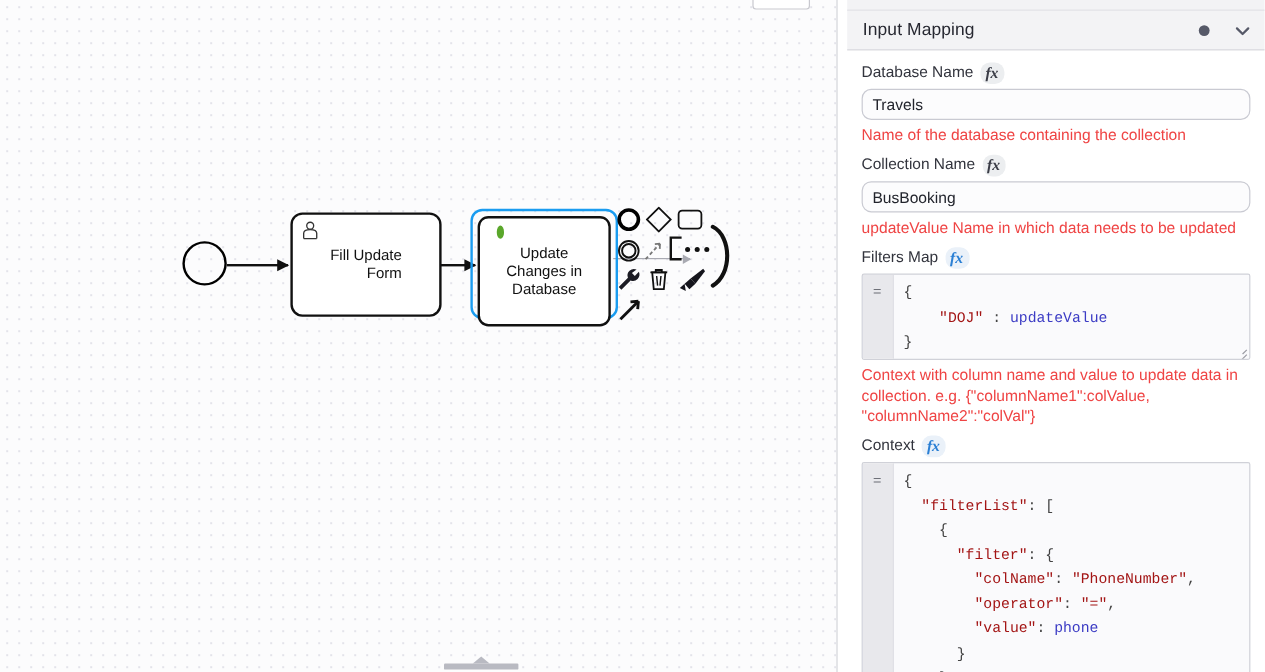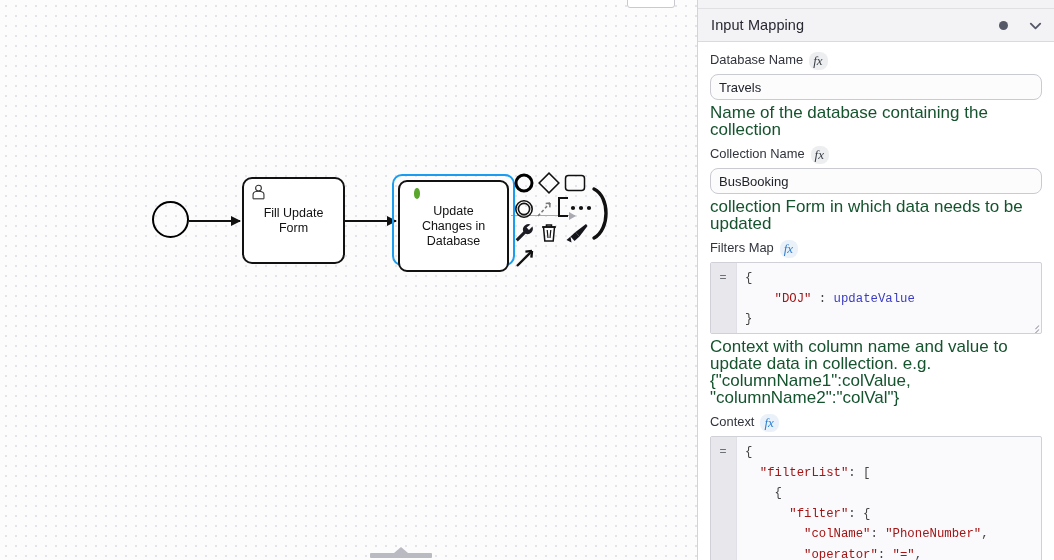--- a/index.html
+++ b/index.html
@@ -75,21 +75,21 @@
     display: flex;
     align-items: center;
     justify-content: center;
     text-align: center;
     font-size: 12.5px;
     line-height: 15px;
     color: #111;
   }
   #task-fill-update-form {
     left: 242px; top: 177px;
-    width: 103px; height: 87px;
+    width: 126px; height: 87px; text-align: right;
   }
   #task-update-db {
     left: 398px; top: 180px;
     width: 111px; height: 92px;
     border-radius: 9px;
   }
   .task-label { pointer-events: none; padding: 0 6px; }
 
   
   .selection-ring {
@@ -156,20 +156,21 @@
 
   
   #panel {
     position: relative;
     width: 357px; height: 560px;
     background: #ffffff;
     border-left: 1px solid #d3d4da;
     display: flex;
     flex-direction: column;
     overflow: hidden;
+    padding-left: 8px;
   }
   .panel-topstrip {
     height: 9px;
     background: #f3f3f5;
     border-bottom: 1px solid #dfdfe4;
     flex: 0 0 auto;
   }
   .panel-header {
     height: 33px;
     flex: 0 0 auto;
@@ -204,21 +205,21 @@
     align-items: flex-start;
     font-size: 12.9px;
     color: #32343d;
     margin: 2px 0 4px 0;
     height: 18px;
   }
   .field-label .lbl-text { margin-right: 6px; }
   .fx {
     font-family: "Liberation Serif", serif;
     font-style: italic;
-    font-weight: normal;
+    font-weight: bold;
     font-size: 13px;
     line-height: 16px;
     padding: 1px 5px 1px 4px;
     border-radius: 8px;
     background: #eceef0;
     color: #3a3c46;
     display: inline-block;
   }
   .fx.active { color: #2a7fd4; background: #eaf1f9; }
 
@@ -228,23 +229,23 @@
     border: 1px solid #c9cad2;
     border-radius: 8px;
     background: #fcfcfd;
     font-family: "Liberation Sans", sans-serif;
     font-size: 13px;
     color: #22242c;
     padding: 0 8px;
     outline: none;
   }
   .help-text {
-    font-size: 17px;
+    font-size: 13px;
     line-height: 17px;
-    color: #14532d;
+    color: #ef4444;
     margin: 4px 0 8px 0;
   }
 
   .code-wrap {
     position: relative;
     display: flex;
     width: 100%;
     border: 1px solid #d0d1d8;
     border-radius: 2px;
     background: #fafafc;
@@ -408,21 +409,21 @@
       </div>
       <input class="text-input" type="text" value="Travels" style="">
       <div class="help-text">Name of the database containing the collection</div>
 
       
       <div class="field-label">
         <span class="lbl-text">Collection Name</span>
         <span class="fx">fx</span>
       </div>
       <input class="text-input" type="text" value="BusBooking" style="">
-      <div class="help-text">collection Form in which data needs to be updated</div>
+      <div class="help-text">updateValue Name in which data needs to be updated</div>
 
       
       <div class="field-label">
         <span class="lbl-text">Filters Map</span>
         <span class="fx active">fx</span>
       </div>
       <div class="code-wrap code-block-mm">
         <div class="code-gutter">=</div>
         <div class="code-area"><span class="p">{</span>
     <span class="k">"DOJ"</span> <span class="p">:</span> <span class="v">updateValue</span>

